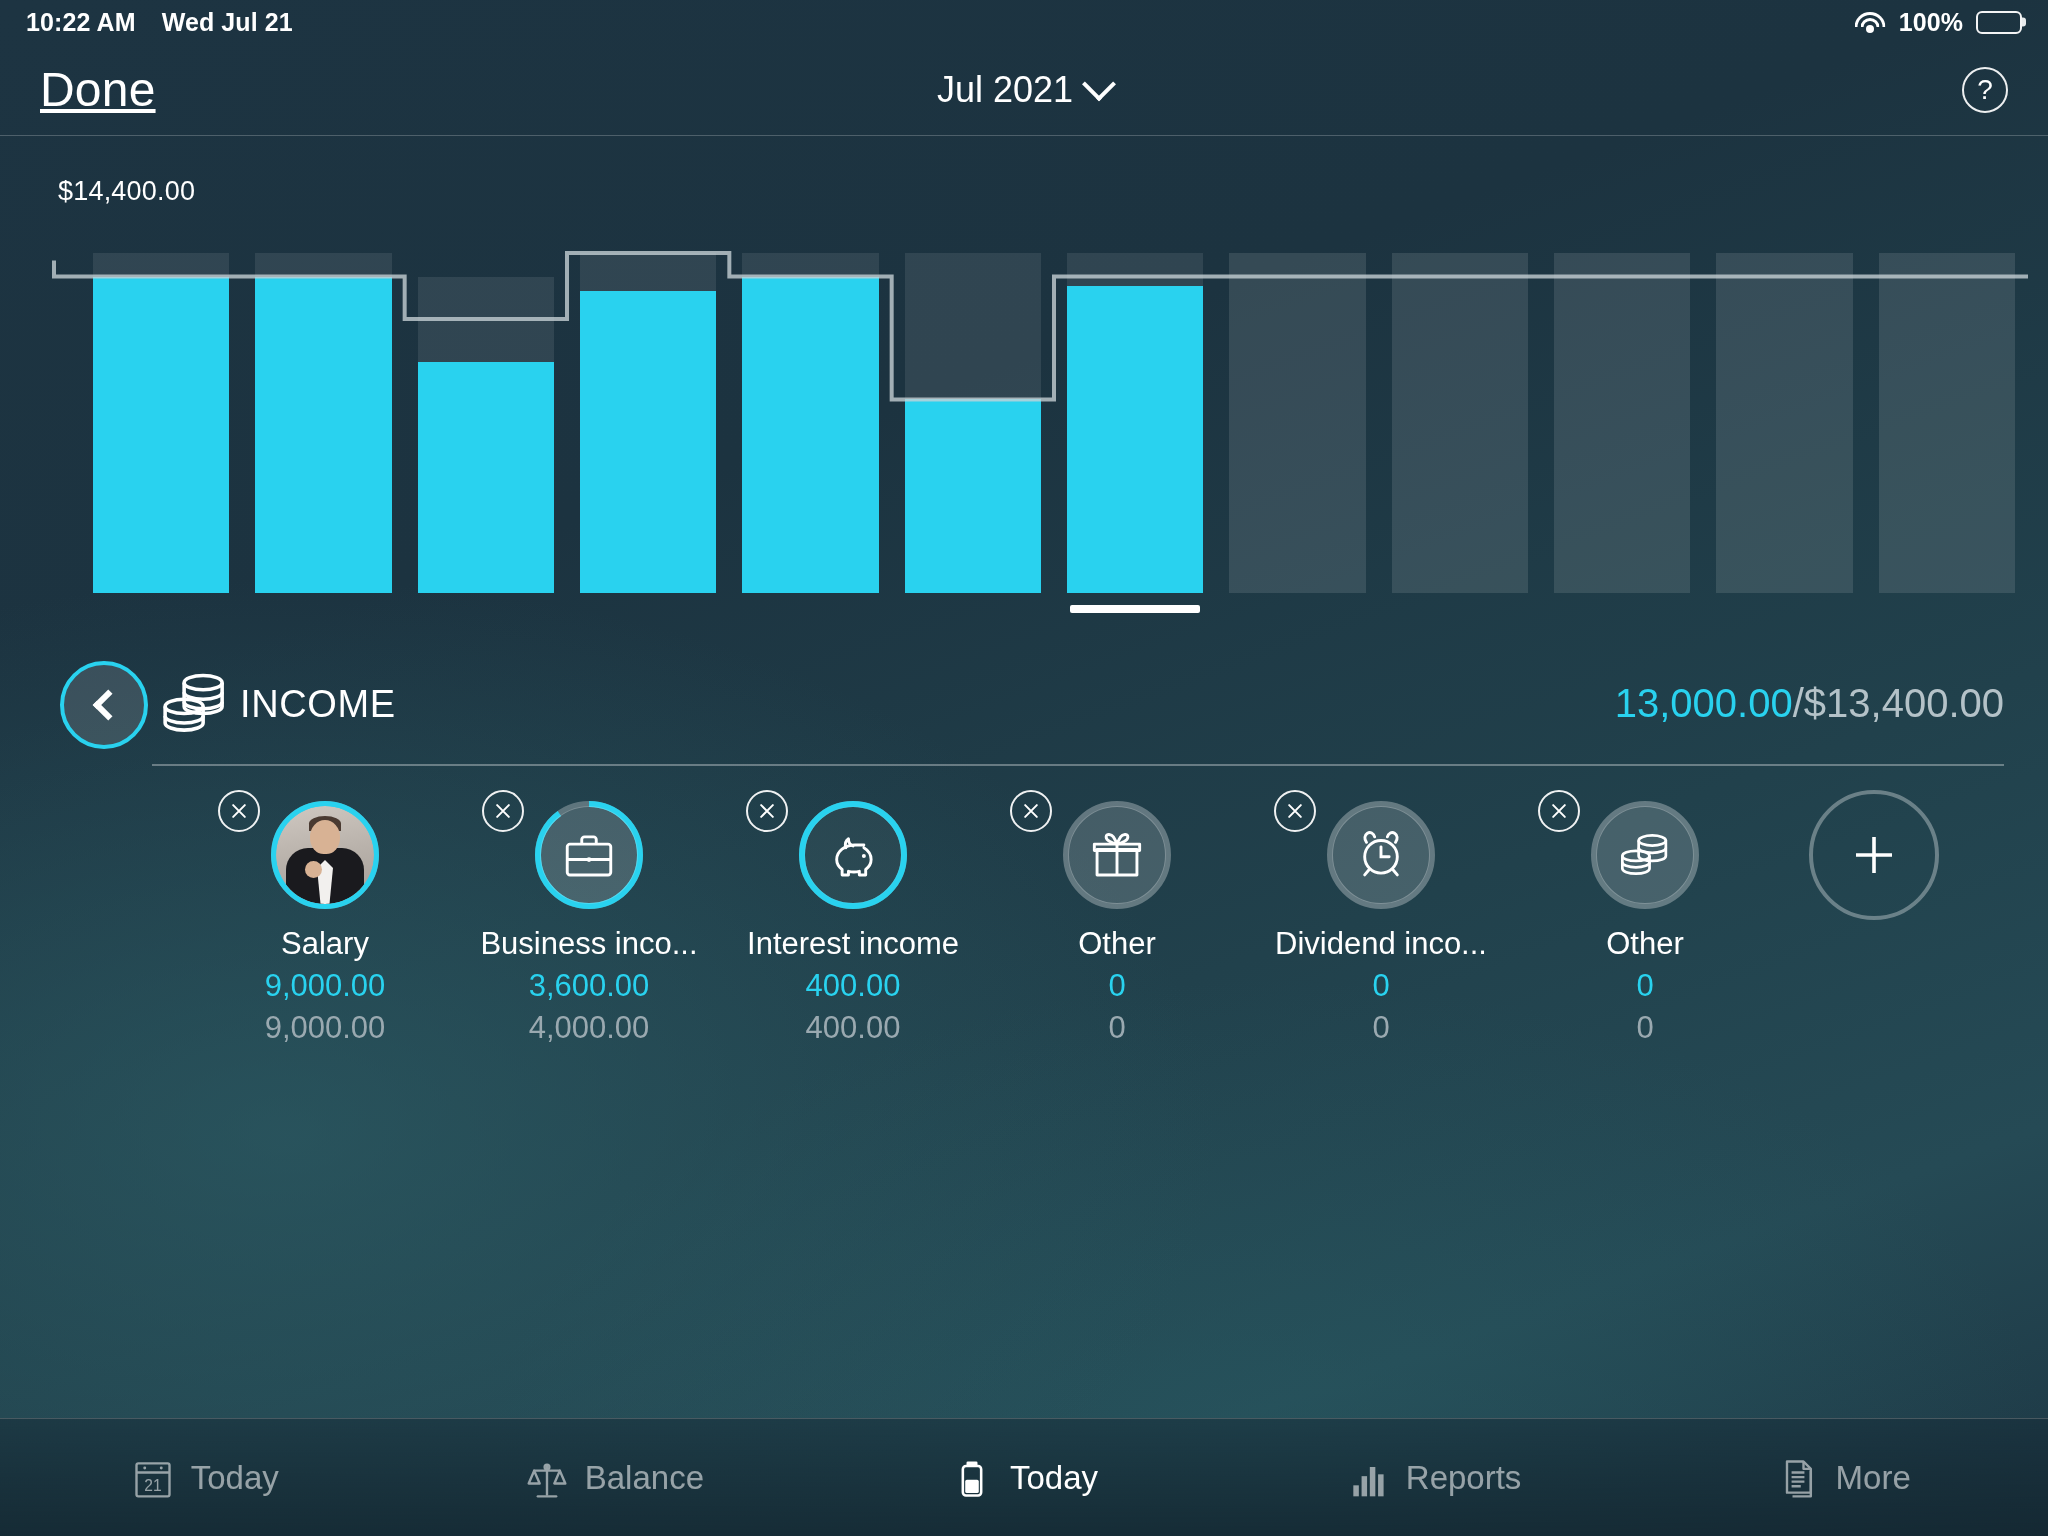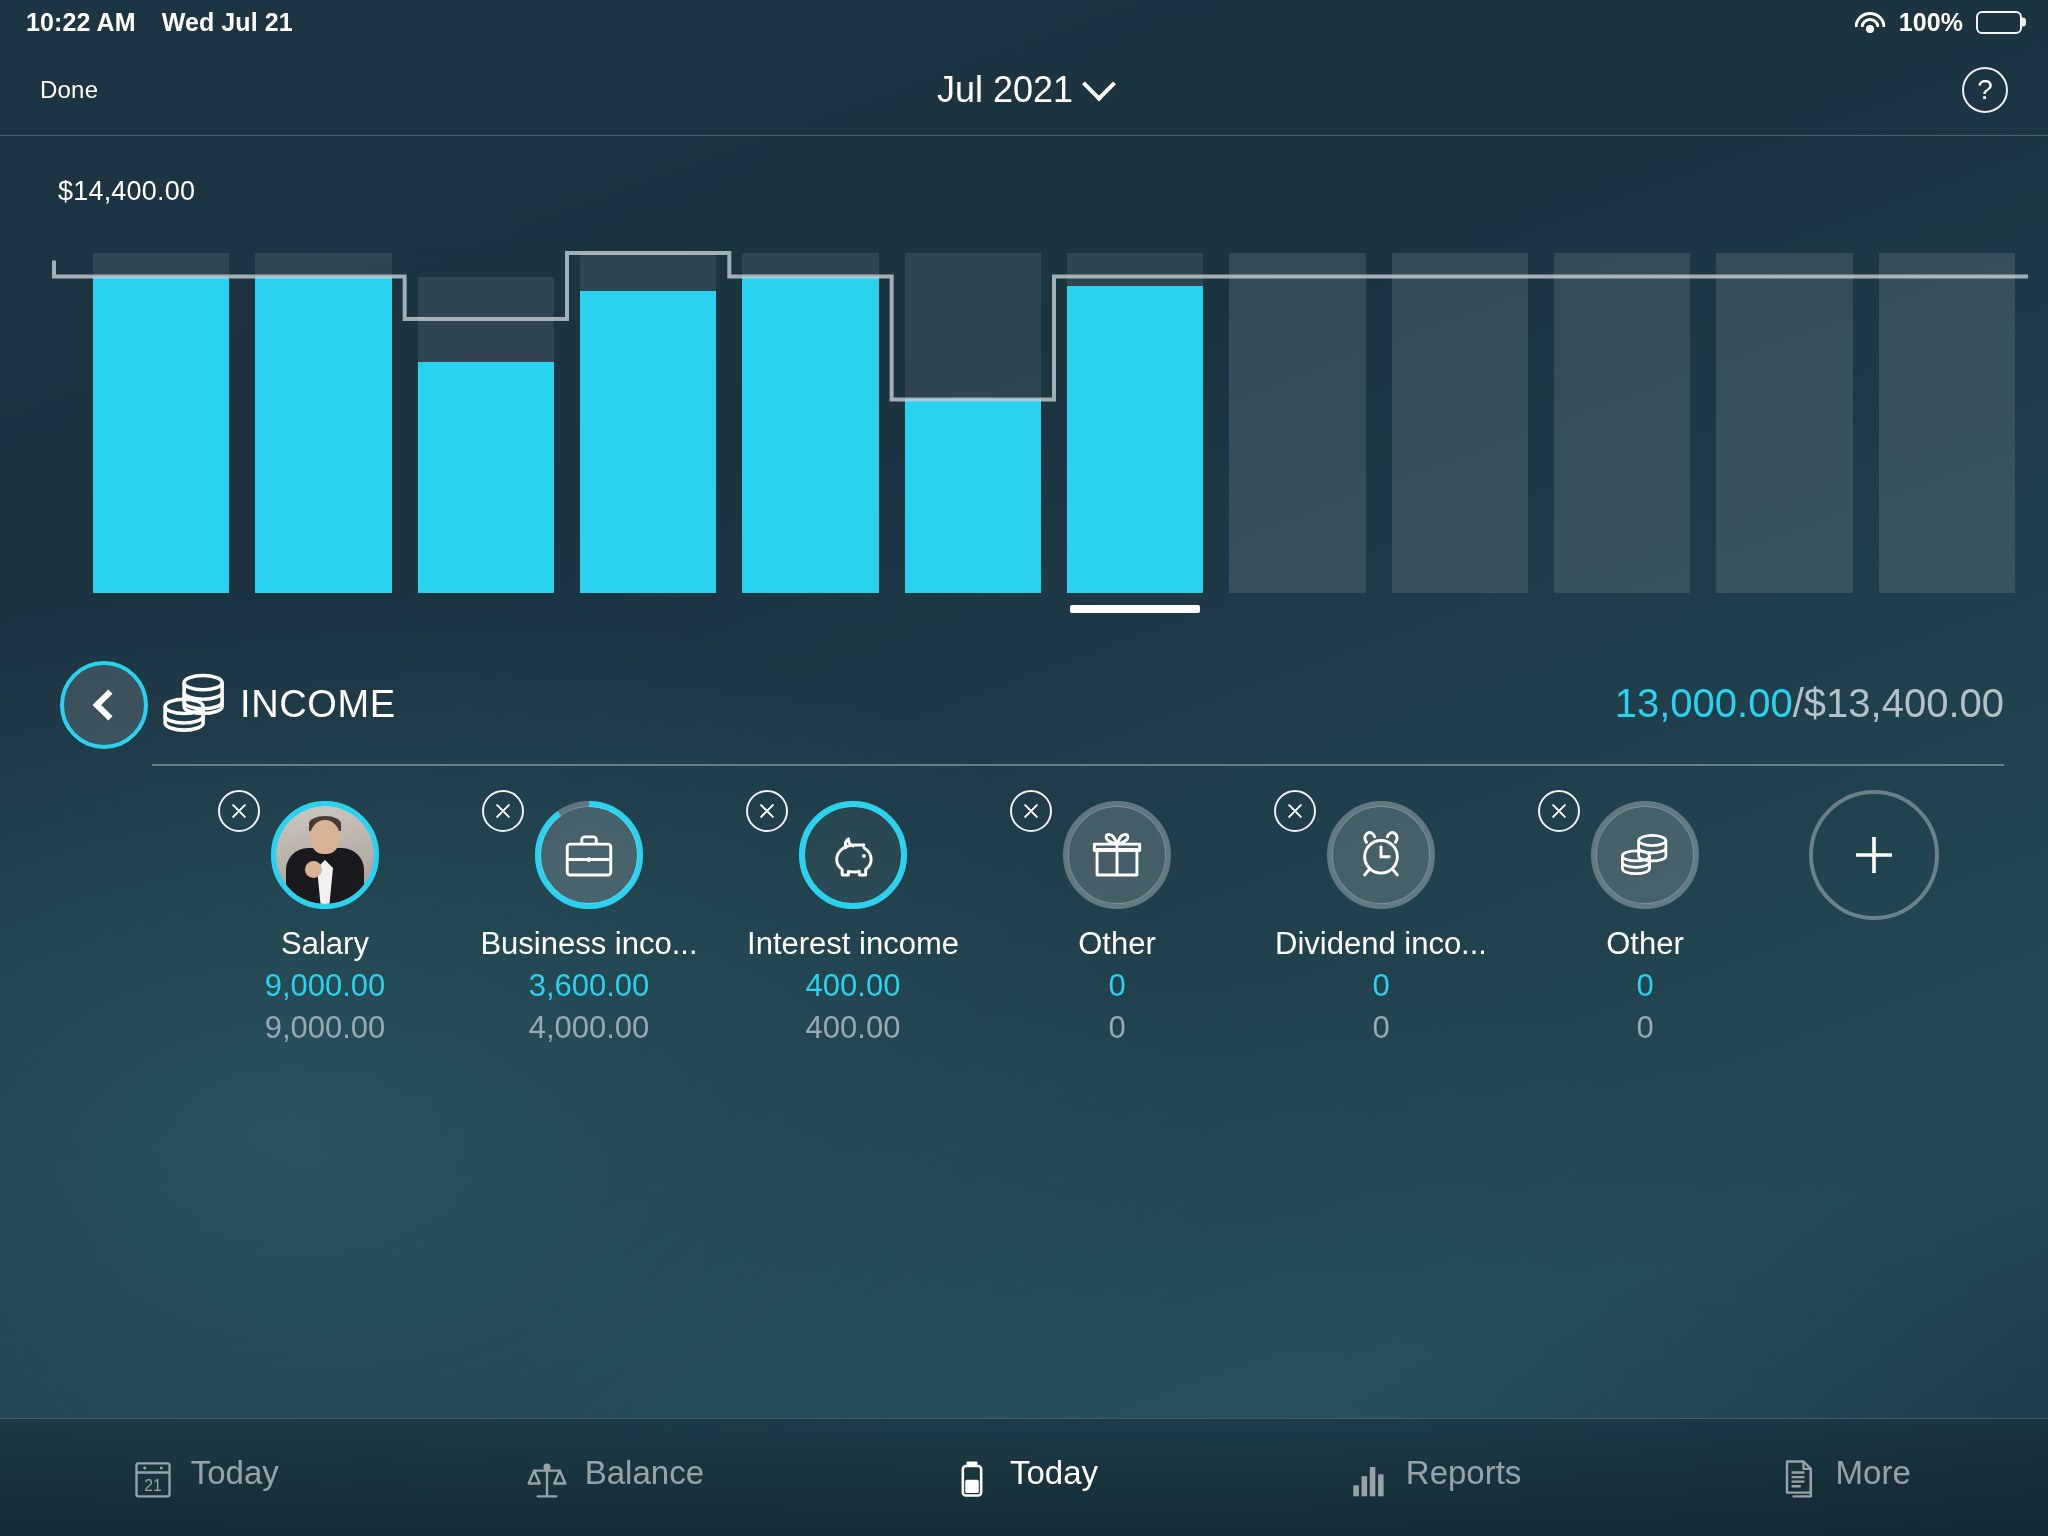--- a/index.html
+++ b/index.html
@@ -39,21 +39,21 @@
   .batt .fill{ width:100%; height:100%; background:#fff; border-radius:3px; }
   .batt::after{ content:""; position:absolute; right:-6px; top:50%; transform:translateY(-50%);
                 width:3.6px; height:9px; background:rgba(255,255,255,.9); border-radius:0 3px 3px 0; }
 
   
   .navbar{
     position:absolute; top:44px; left:0; width:2048px; height:92px;
     display:flex; align-items:center; padding:0 40px;
     border-bottom:1.5px solid rgba(255,255,255,.22);
   }
-  .done-btn{ font-size:24px; color:#fff; cursor:pointer; letter-spacing:.2px; }
+  .done-btn{ font-size:48px; color:#fff; cursor:pointer; letter-spacing:.2px;text-decoration:underline; }
   .nav-title{
     position:absolute; left:0; right:0; margin:0 auto; width:340px;
     display:flex; align-items:center; justify-content:center; gap:14px;
     font-size:36px; cursor:pointer;
   }
   .chev-d{ width:24px; height:24px; border-right:4px solid #fff; border-bottom:4px solid #fff;
            transform:rotate(45deg) translate(-4px,-4px); }
   .help-btn{
     margin-left:auto; width:46px; height:46px; border-radius:50%;
     border:2.6px solid rgba(255,255,255,.92);
@@ -124,21 +124,21 @@
              width:16px; height:44px; background:#f2f0ee; clip-path:polygon(50% 0,100% 18%,78% 100%,22% 100%,0 18%); }
   .av-hand{ position:absolute; left:29px; bottom:26px; width:17px; height:17px; border-radius:50%; background:#d8b294; }
 
   
   .tabbar{
     position:absolute; bottom:0; left:0; width:2048px; height:118px;
     border-top:1.5px solid rgba(255,255,255,.22);
     display:flex; align-items:center;
     background:linear-gradient(180deg,rgba(22,44,56,.55),rgba(19,38,48,.85));
   }
-  .tab{ flex:1; display:flex; justify-content:center; gap:16px; cursor:pointer; }
+  .tab{ flex:1; display:flex; align-items:center; justify-content:center; gap:16px; cursor:pointer; }
   .tab .lbl{ font-size:33px; color:rgba(255,255,255,.55); }
   .tab .ic{ width:44px; height:48px; opacity:.55; }
   .tab.active .lbl{ color:#fff; }
   .tab.active .ic{ opacity:1; }
 </style>
 </head>
 <body>
 
 <div id="app">
 

